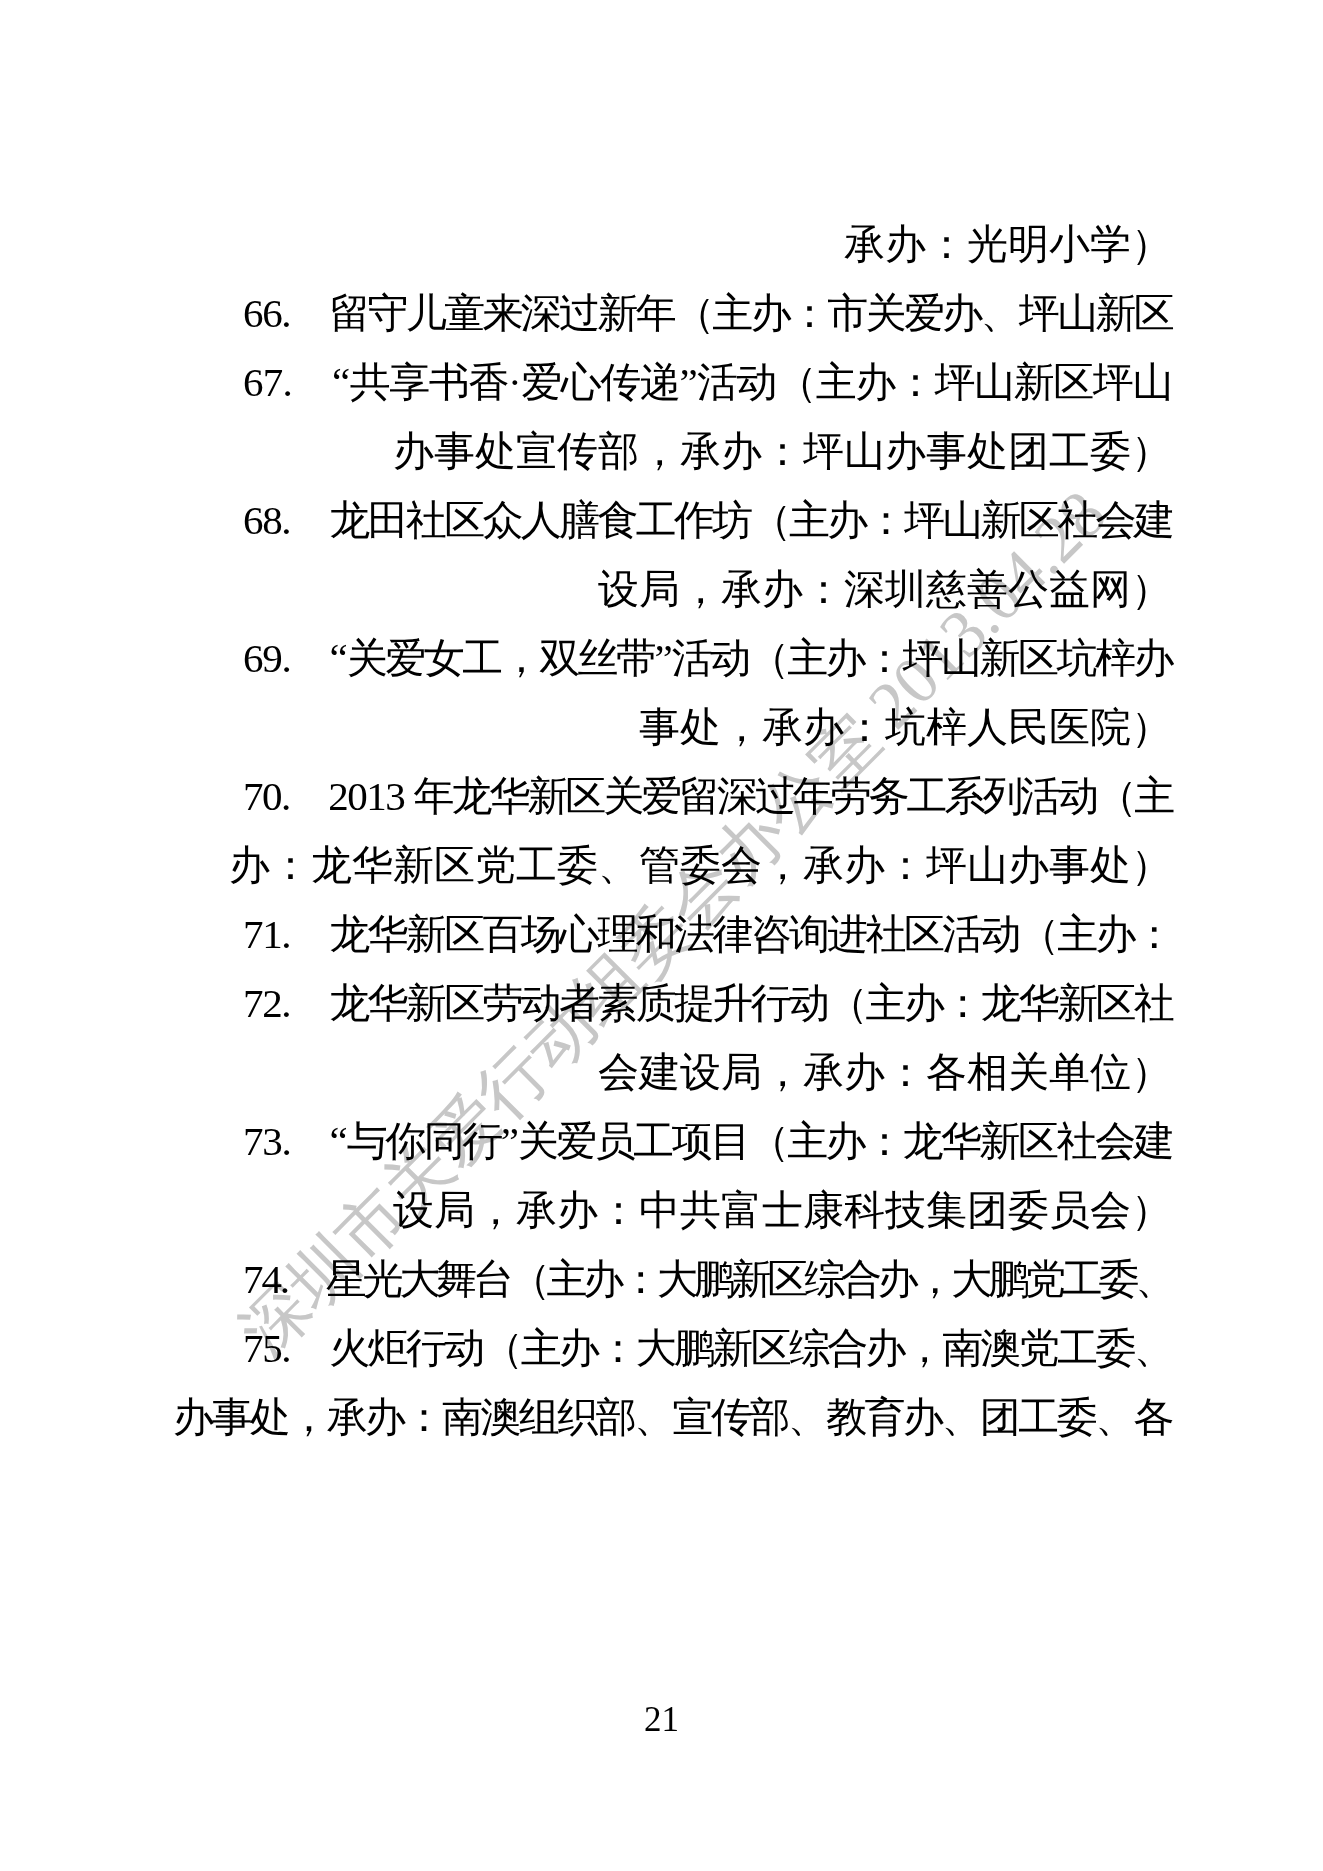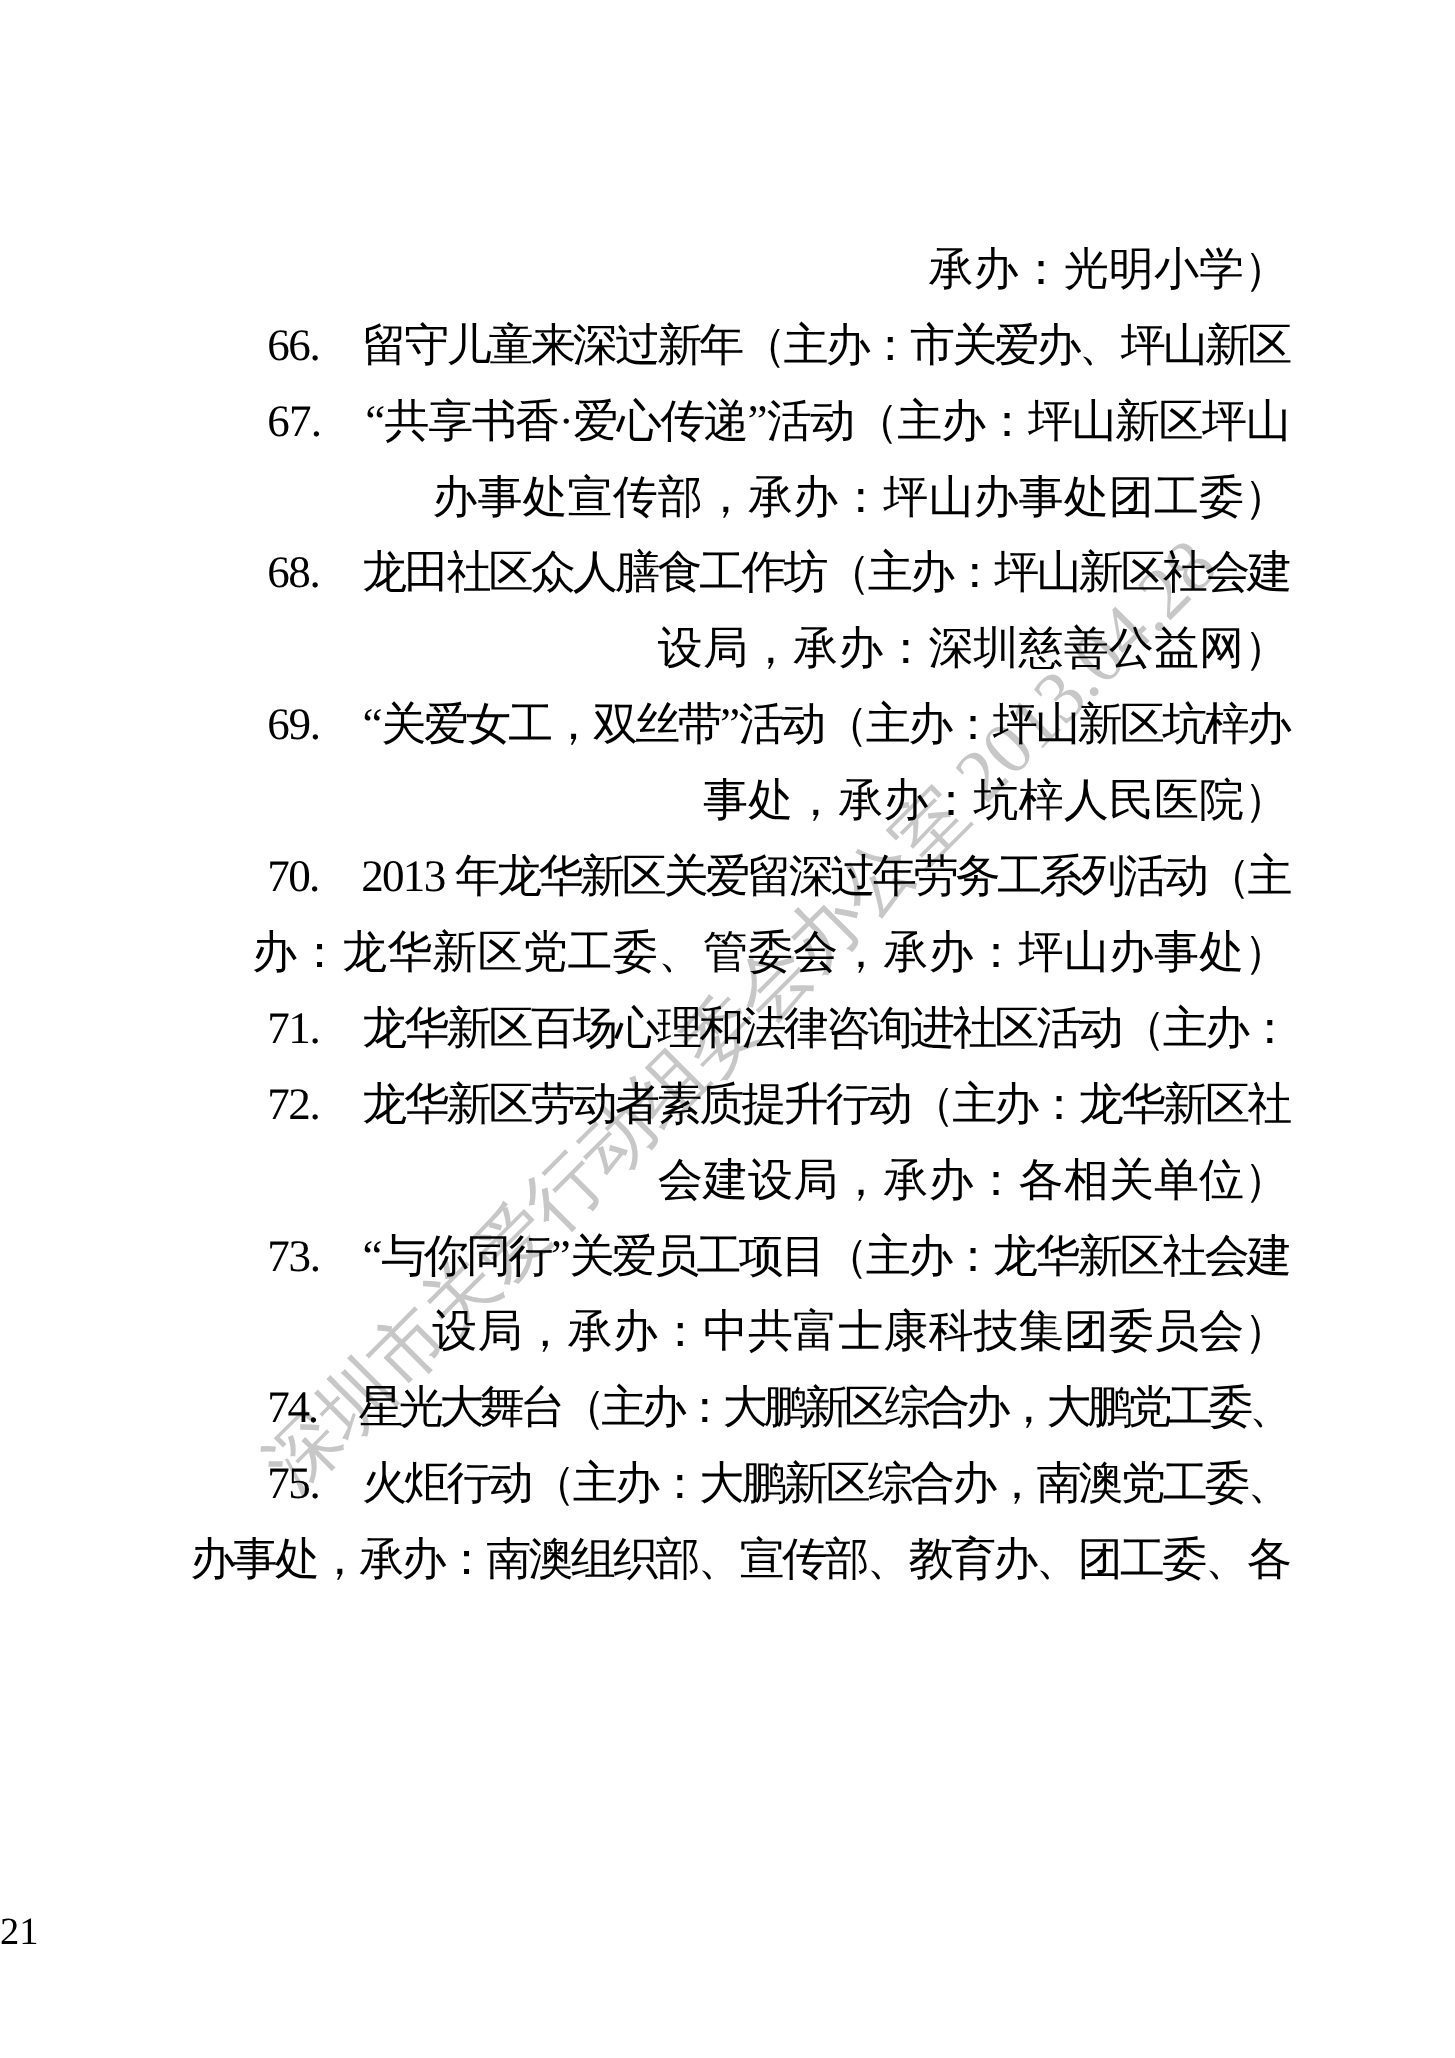--- a/index.html
+++ b/index.html
@@ -56,24 +56,24 @@
     flex: 0 1 auto;
     min-width: 0;
     white-space: pre;
     display: inline-block;
   }
   .page-number {
     position: absolute;
     left: 0;
     top: 1698px;
     width: 1323px;
+    text-align: center;
     font-size: 35px;
     line-height: 44px;
     z-index: 2;
-    margin-top: 36px;
   }
 </style>
 </head>
 <body>
 
 <div class="page">
   <div class="watermark">深圳市关爱行动组委会办公室 2013.04.28</div>
   <div class="textblock">
       <div class="line end">承办：光明小学）</div>
       <div class="line fill indent"><span>6</span><span>6</span><span>.</span><span>　</span><span>留</span><span>守</span><span>儿</span><span>童</span><span>来</span><span>深</span><span>过</span><span>新</span><span>年</span><span>（</span><span>主</span><span>办</span><span>：</span><span>市</span><span>关</span><span>爱</span><span>办</span><span>、</span><span>坪</span><span>山</span><span>新</span><span>区</span></div>

